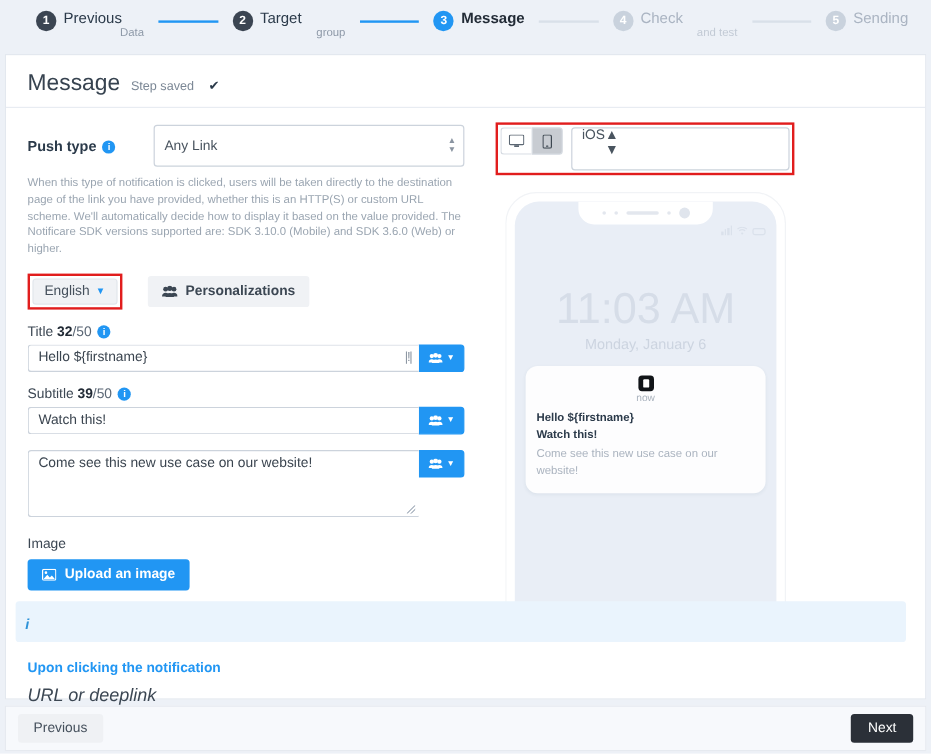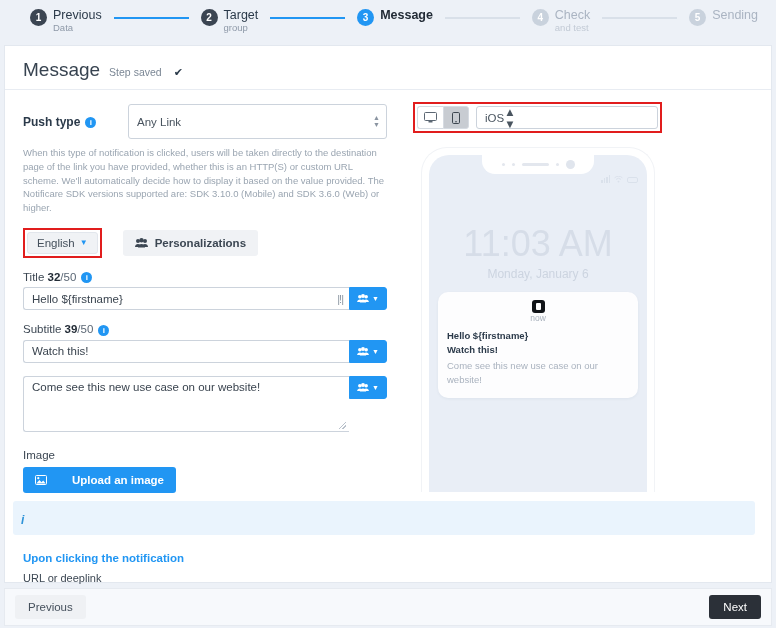--- a/index.html
+++ b/index.html
@@ -25,21 +25,21 @@
     display:flex; align-items:center; justify-content:center;
     flex:0 0 auto; margin-top:1px;
   }
   .step-circle.done { background:#3b4552; }
   .step-circle.active { background:#2196f3; }
   .step-circle.todo { background:#c9d2dd; }
   .step-text { line-height:1.15; }
   .step-title { font-size:12.5px; color:#2b3a4a; }
   .step.active .step-title { font-weight:bold; color:#222b36; }
   .step.todo .step-title { color:#aab4c2; }
-  .step-sub { font-size:9.5px; color:#8e99a8; margin-top:1px; }
+  .step-sub { font-size:9.5px; color:#8e99a8; margin-top:1px;margin-left:47px; }
   .step.todo .step-sub { color:#c2cad5; }
   .step-line { height:2px; flex:1 1 auto; margin:9px 12px 0 12px; }
   .step-line.on { background:#2196f3; }
   .step-line.off { background:#d9e0e9; }
 
   
   .card {
     position:absolute; left:4px; top:45px;
     width:768px; height:538px;
     background:#fff; border:1px solid #e3e8ef;
@@ -124,46 +124,46 @@
     border-radius:0 3px 3px 0; width:38px;
     display:flex; align-items:center; justify-content:center; gap:3px;
     cursor:pointer; font-size:10px;
   }
   .pbtn .chev { font-size:7px; }
 
   .img-label { margin-top:17px; font-size:11.5px; color:#3c4753; }
   .btn-upload {
     margin-top:6px; background:#2196f3; color:#fff; border:none; border-radius:3px;
     padding:7px 12px; font-size:11.5px; font-weight:bold; cursor:pointer;
-    display:inline-flex; align-items:center; gap:25px;
+    display:inline-flex; align-items:center; gap:7px;
   }
   .bullets { margin:9px 0 0 0; padding:0 0 0 16px; }
   .bullets li { font-size:10px; color:#9aa5b1; line-height:1.75; }
   .sec-link {
     margin-top:15px; font-size:11.5px; font-weight:bold; color:#2196f3; cursor:pointer;
   }
-  .url-label { margin-top:8px; font-size:11px; color:#3c4753; margin-bottom:4px; }
+  .url-label { margin-top:8px; font-size:15px; color:#3c4753; margin-bottom:4px;font-style:italic; }
 
   
   .devrow { display:flex; align-items:center; }
   .devrow-inner { display:flex; align-items:stretch; gap:0; }
   .dev-toggle { display:flex; }
   .dev-btn {
     width:26px; height:23px; border:1px solid #d6dbe2;
     display:flex; align-items:center; justify-content:center; cursor:pointer;
     background:#fff;
   }
   .dev-btn:first-child { border-radius:3px 0 0 3px; border-right:none; }
   .dev-btn:last-child { border-radius:0 3px 3px 0; }
   .dev-btn.sel { background:#c8ccd2; }
   .ios-select {
-    width:182px; height:23px; margin-left:7px;
+    width:182px; height:36px; margin-left:7px;
     border:1px solid #ccd3dc; border-radius:3px; background:#fff;
     font-size:11.5px; color:#49545f; padding:0 18px 0 8px;
-    display:flex; align-items:center; position:relative;
+    display:flex; align-items:flex-start; position:relative;
   }
 
   .phone-area { position:relative; margin-top:14px; height:345px; }
   .phone {
     position:absolute; left:8px; top:0; width:234px; height:345px;
     border:1px solid #f1f3f6; border-bottom:none;
     border-radius:26px 26px 0 0; background:#fff;
     padding:7px 7px 0 7px; overflow:hidden;
   }
   .phone-screen {

